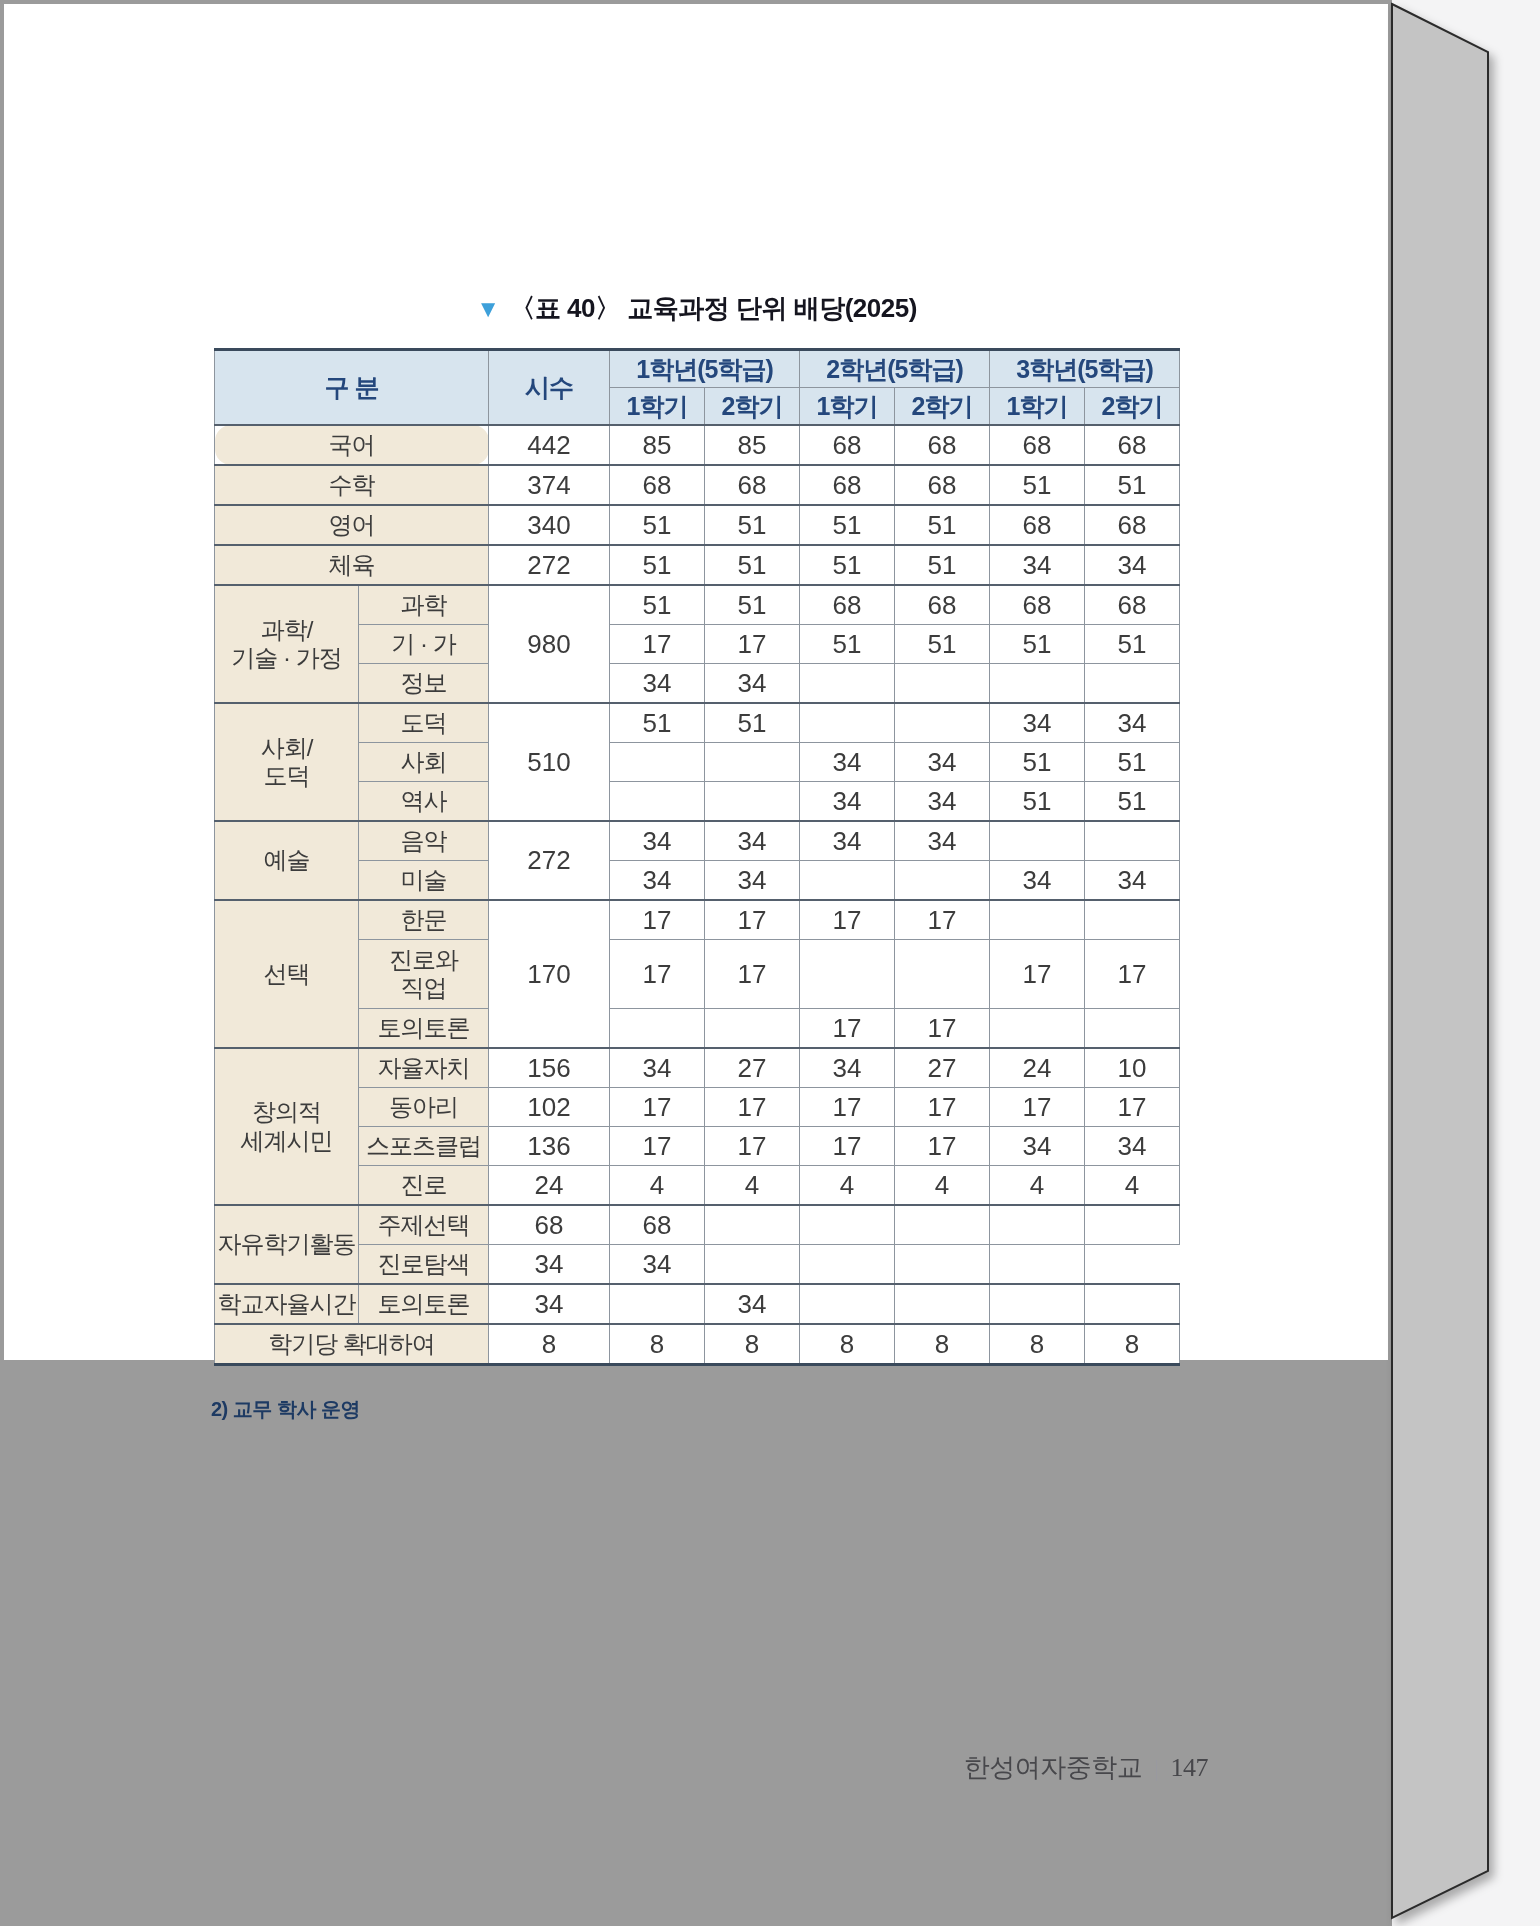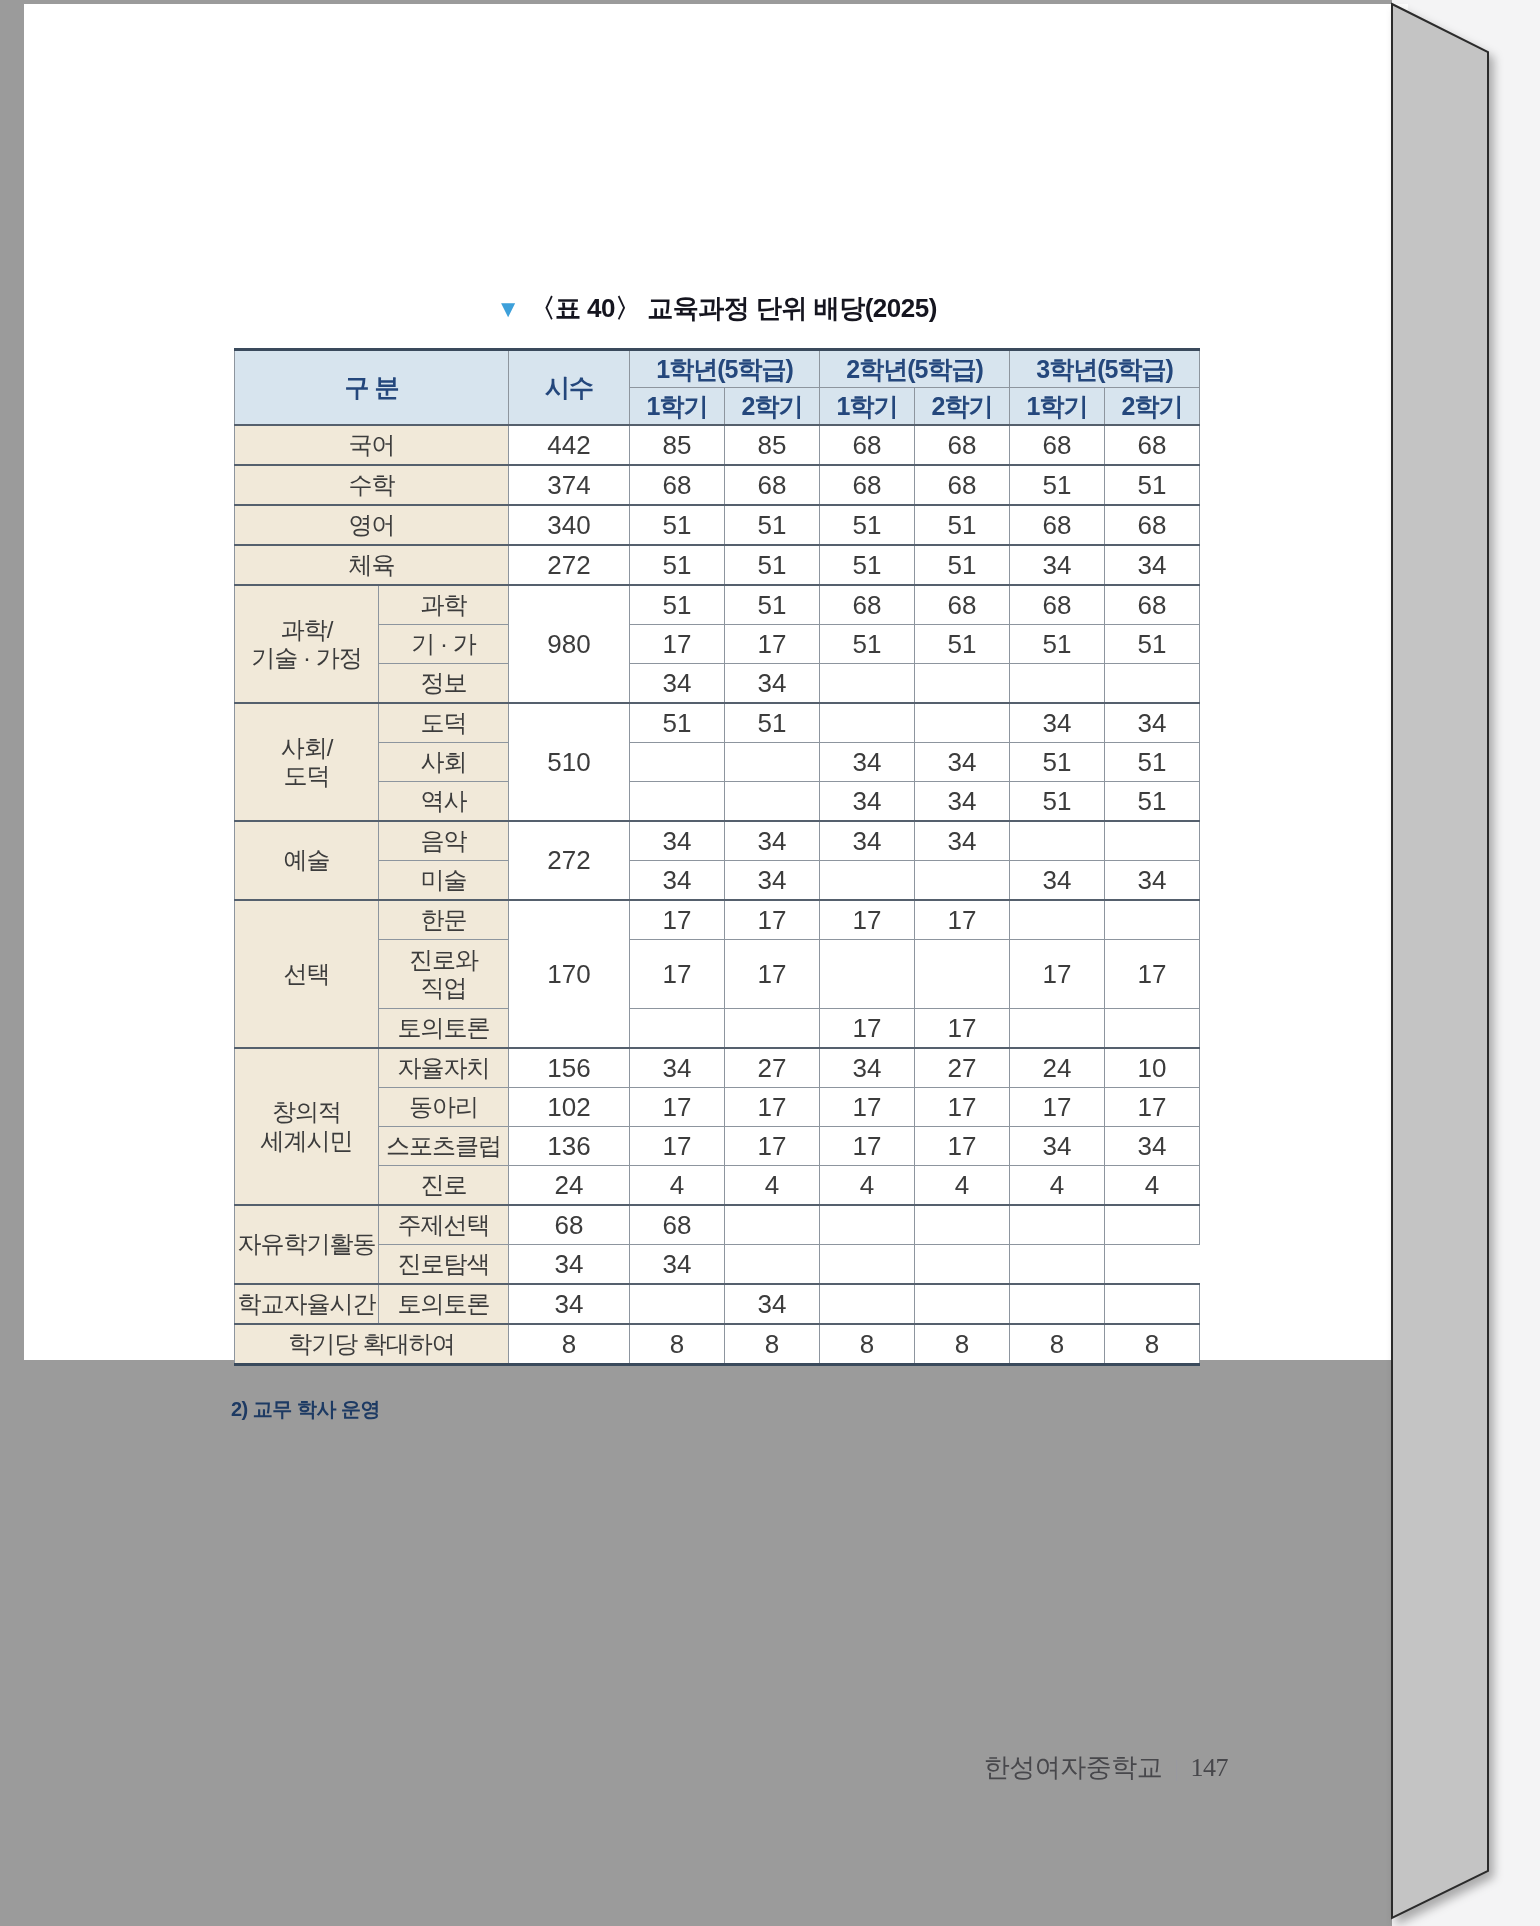--- a/index.html
+++ b/index.html
@@ -6,21 +6,21 @@
   body{
     width:1540px;height:1926px;position:relative;overflow:hidden;
     background:#f4f4f5;
     font-family:"Liberation Sans","DejaVu Sans",sans-serif;
   }
   .backdrop{
     position:absolute;left:0;top:0;width:1392px;height:1926px;
     background:#9b9b9b;
   }
   .sheet{
-    position:absolute;left:24px;top:4px;width:1384px;height:1356px;
+    position:absolute;left:4px;top:4px;width:1384px;height:1356px;
     background:#ffffff;
   }
   
   .table-caption{
     position:absolute;left:210px;top:287px;width:965px;
     text-align:center;font-size:26px;font-weight:bold;color:#15151f;
     letter-spacing:-0.5px;
   }
   .table-caption .marker{color:#3da0da;margin-right:10px;font-size:24px;}
   
@@ -40,21 +40,21 @@
   }
   table.curriculum tbody td{
     font-size:26px;color:#3c3c3c;height:38px;background:#ffffff;
   }
   table.curriculum tbody td.cat{
     background:#f1e9d9;font-size:24px;letter-spacing:-1px;
     white-space:pre-line;line-height:1.18;
   }
   table.curriculum tr.tall td{height:68px;}
   table.curriculum tr.sep td{border-top:2px solid #55606d;}
-  table.curriculum tbody tr:first-child td{border-top:2px solid #55606d;}
+  table.curriculum tbody tr:first-child td{border-top:2px solid #55606d;border-radius:16px;}
   
   .section-heading{
     position:absolute;left:207px;top:1392px;margin:0;
     font-size:20px;font-weight:bold;color:#1d3a63;letter-spacing:-0.5px;
   }
   .body-paragraph{
     position:absolute;left:173px;top:1440px;width:1051px;margin:0;
     font-family:"Liberation Serif","DejaVu Serif",serif;
     font-size:30px;line-height:49px;color:#26262a;
     text-align:justify;text-indent:37px;letter-spacing:-0.5px;

